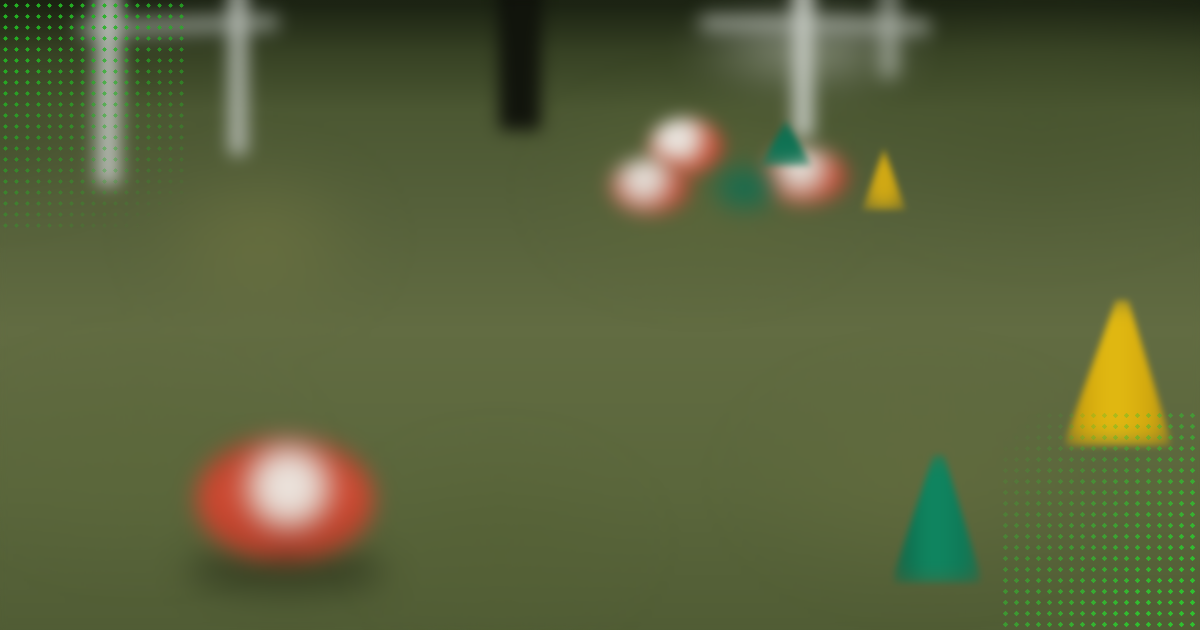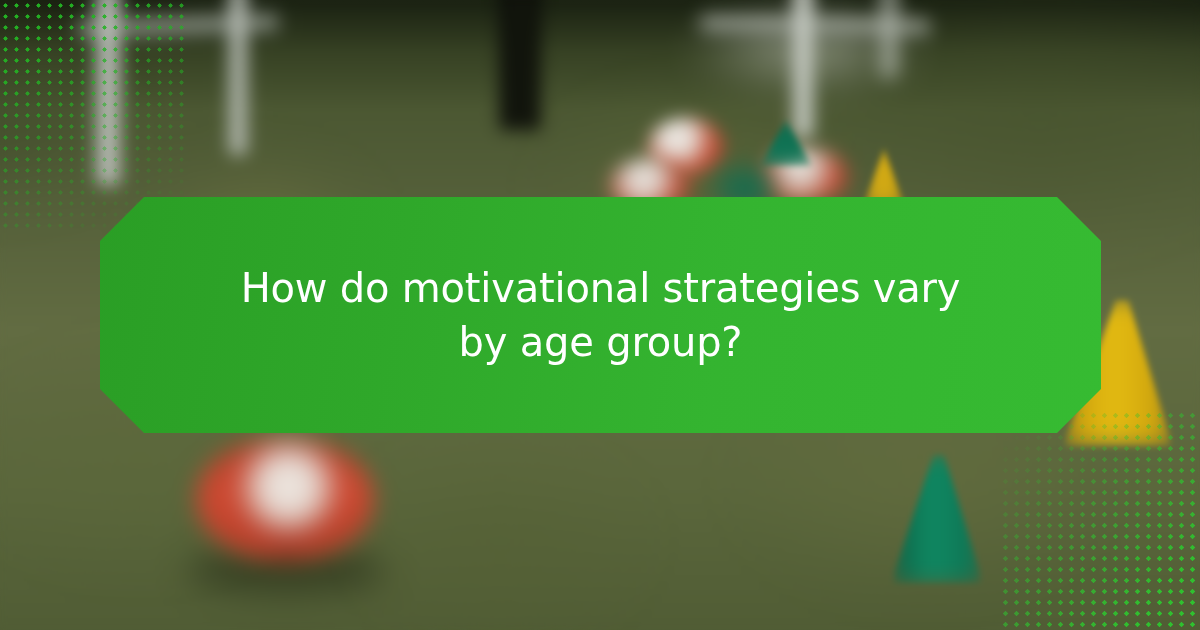--- a/index.html
+++ b/index.html
@@ -208,17 +208,14 @@
   <div class="obj ball-big-shadow"></div>
   <div class="obj ball-big"></div>
   <div class="obj cone-teal"></div>
   <div class="obj cone-yellow"></div>
 
   <div class="softness"></div>
 
   <div class="dots dots-tl"></div>
   <div class="dots dots-br"></div>
 
-  <div class="banner">
-    <div class="banner-title">How do motivational strategies vary by age group?</div>
-  </div>
 
 </div>
 
 </body></html>

